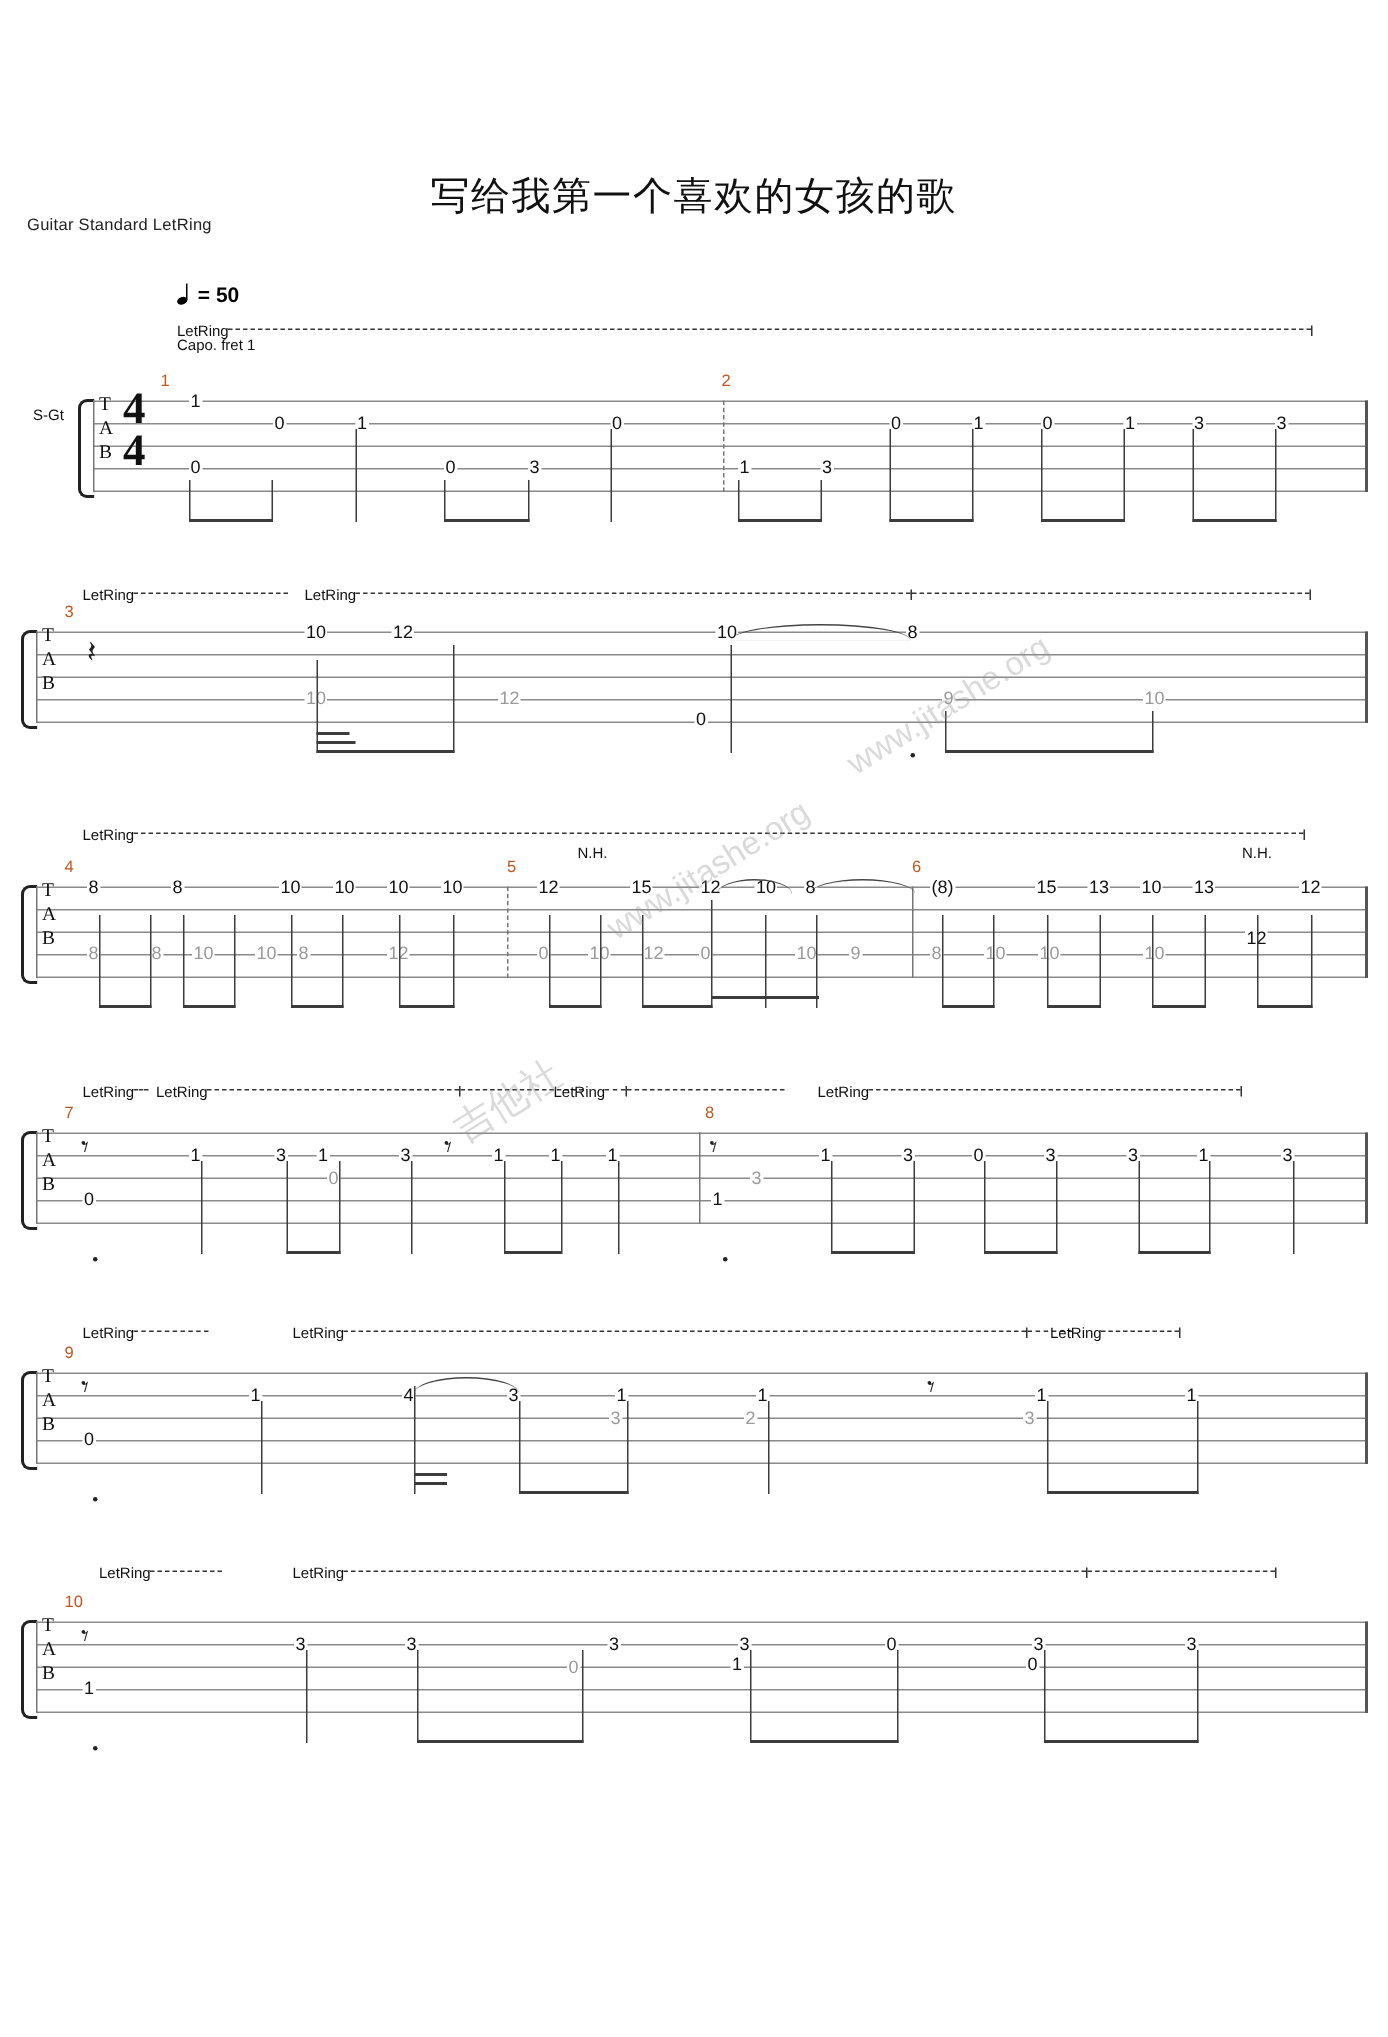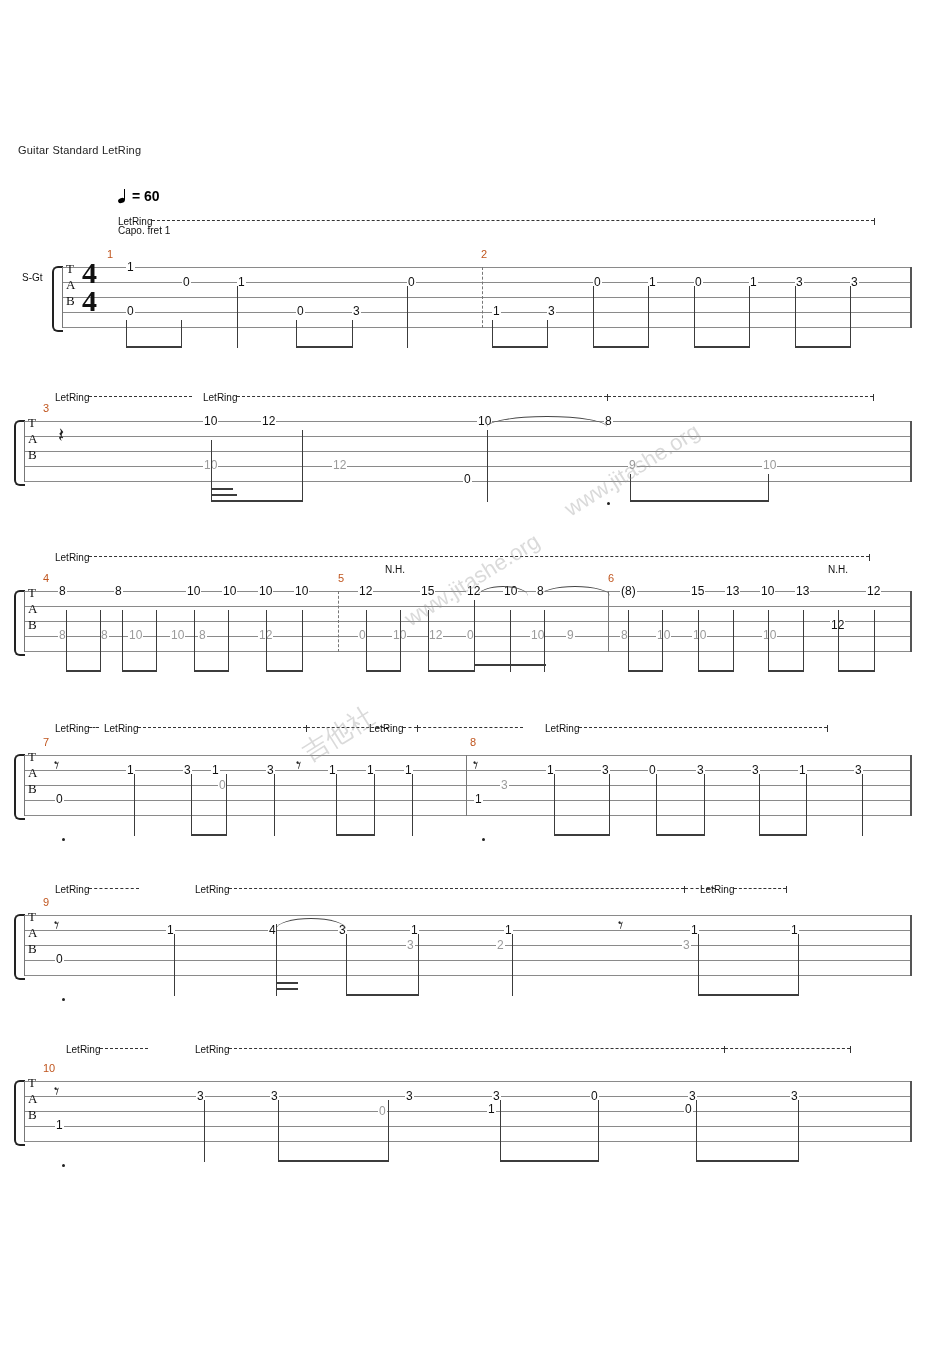--- a/index.html
+++ b/index.html
@@ -210,26 +210,27 @@
     text-align: center;
     font-size: 11px;
     color: #222;
   }
 </style>
 </head>
 <body>
 
 <div class="page">
 
+  <h1 class="title">写给我第一个喜欢的女孩的歌</h1>
 
   <div class="tuning">Guitar Standard LetRing</div>
 
   <div class="tempo" style="top:188px; left:118px;">
     <span class="notehead"></span>
-    <span>= 60</span>
+    <span>= 50</span>
   </div>
 
   <div class="letring-line" style="top:216px; left:118px;">
     <span>LetRing</span><span class="dashes" style="width:722px;"></span><span class="endtick"></span>
   </div>
   <div class="capo" style="top:225px; left:118px;">Capo. fret 1</div>
 
   <div class="inst-label" style="top:272px; left:22px;">S-Gt</div>
 
   <div class="system" style="top:264px; left:0; width:925px; height:90px;">

